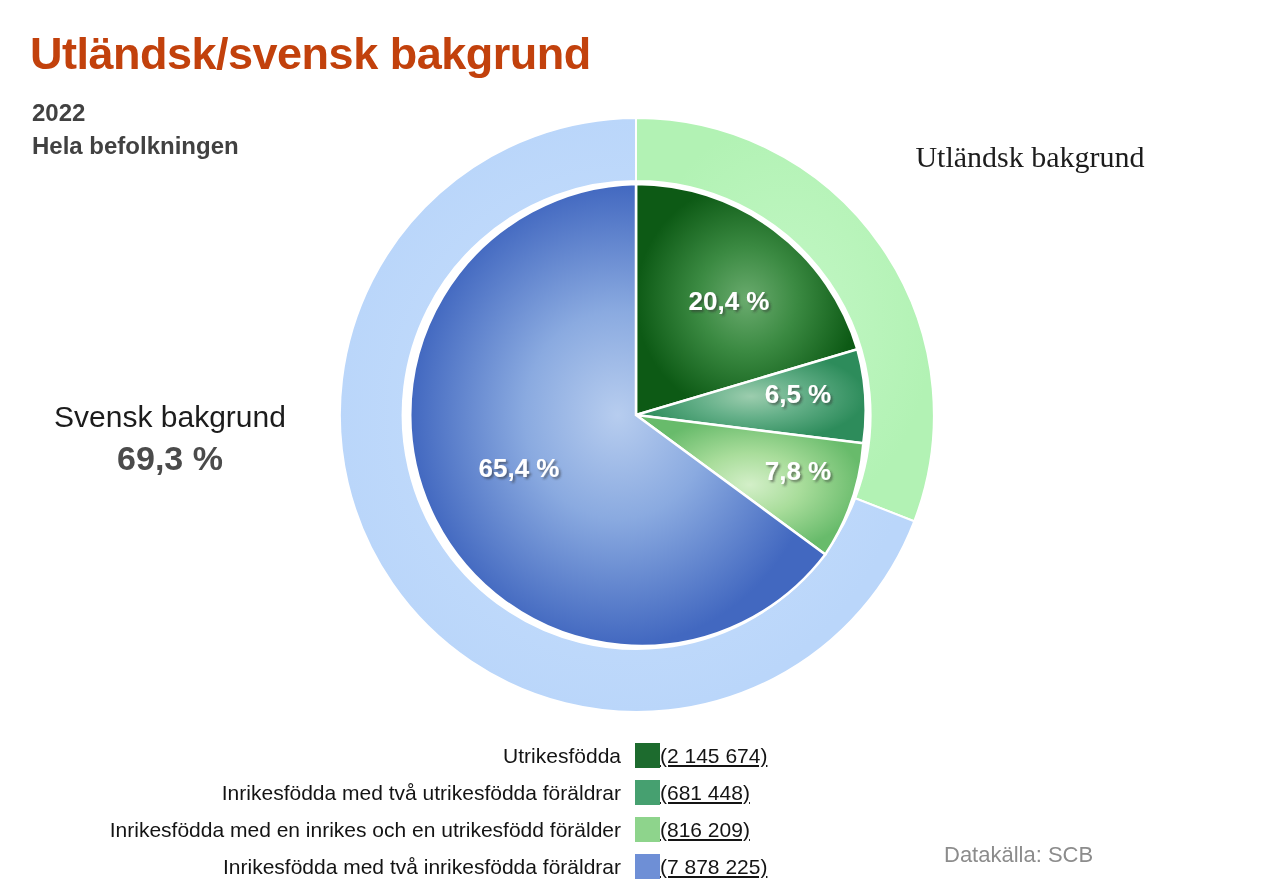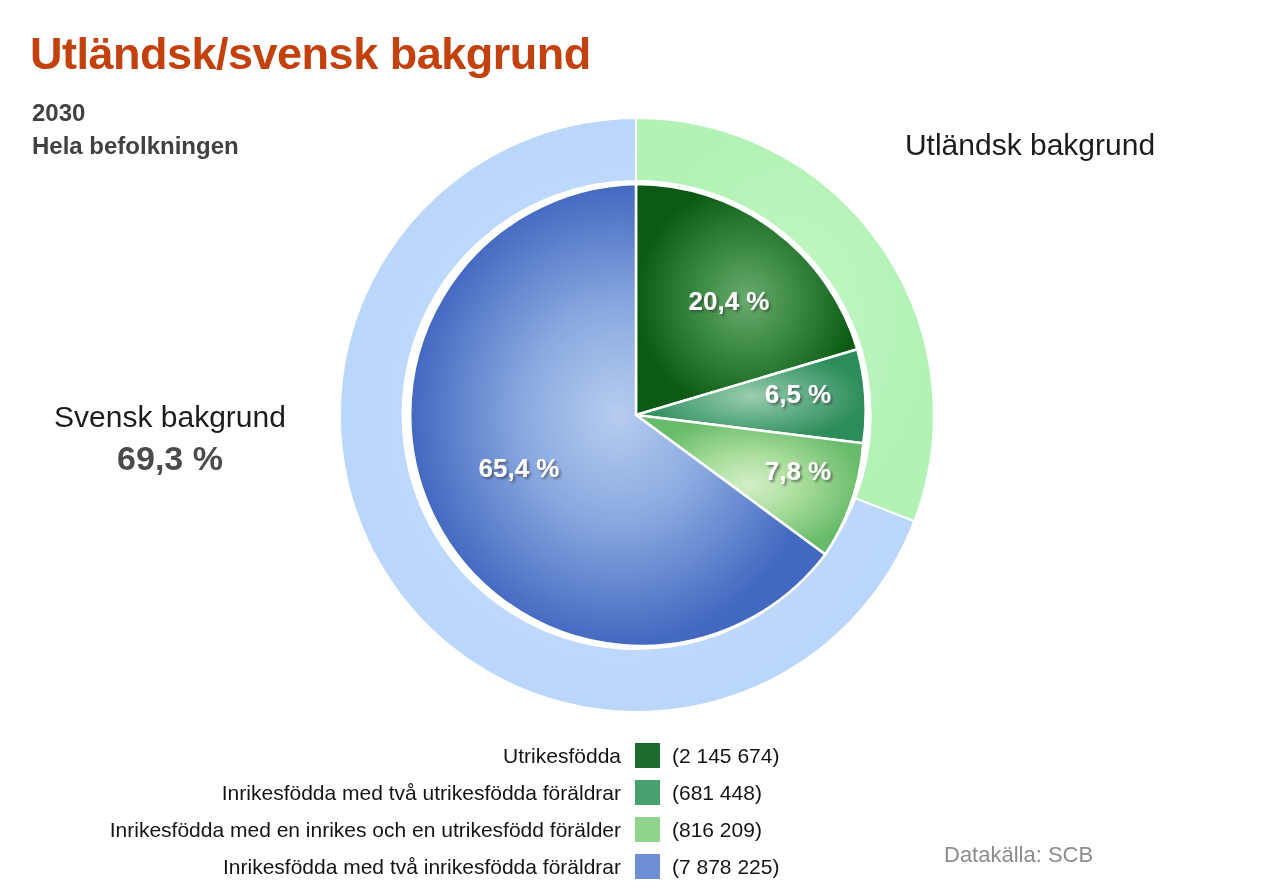--- a/index.html
+++ b/index.html
@@ -84,22 +84,23 @@
     line-height: 1.1;
   }
   .annot .annot-value {
     font-size: 34px;
     font-weight: bold;
     color: #4b4b4b;
     line-height: 1.5;
   }
   #annot-foreign {
     left: 880px;
-    top: 128px;
+    top: 140px;
     width: 300px;
+    font-family: Liberation Serif, serif;
   }
   #annot-swedish {
     left: 20px;
     top: 400px;
     width: 300px;
   }
 
   
   #legend {
     position: absolute;
@@ -123,39 +124,40 @@
   .legend-swatch {
     width: 25px;
     height: 25px;
     flex: 0 0 25px;
   }
   .legend-value {
     font-size: 21px;
     color: #141414;
     white-space: nowrap;
     width: 130px;
-    padding-left: 12px;
+    padding-left: 0;
     box-sizing: border-box;
+    text-decoration: underline;
   }
 
   
   #source-note {
     position: absolute;
     left: 944px;
     top: 842px;
     font-size: 22px;
     color: #8c8c8c;
     white-space: nowrap;
   }
 </style>
 </head>
 <body>
 
 <div id="chart-title">Utländsk/svensk bakgrund</div>
-<div id="chart-subtitle-year">2030</div>
+<div id="chart-subtitle-year">2022</div>
 <div id="chart-subtitle-group">Hela befolkningen</div>
 
 <div id="pie-figure">
   <svg viewBox="0 0 594 594" xmlns="http://www.w3.org/2000/svg">
     <defs>
 
       <radialGradient id="gradDarkGreen" cx="50%" cy="50%" r="50%">
         <stop offset="0%" stop-color="#6aab6e"></stop>
         <stop offset="45%" stop-color="#3b8a42"></stop>
         <stop offset="100%" stop-color="#0d5a15"></stop>

